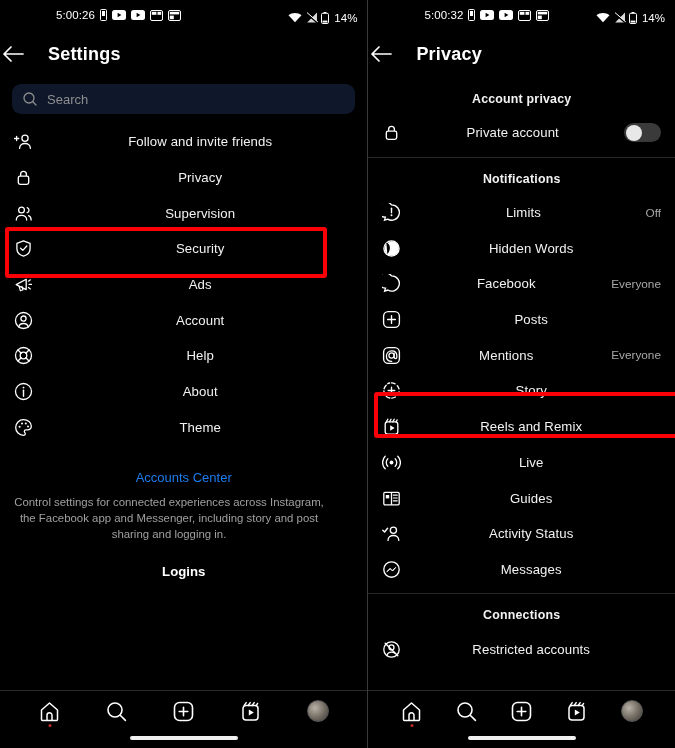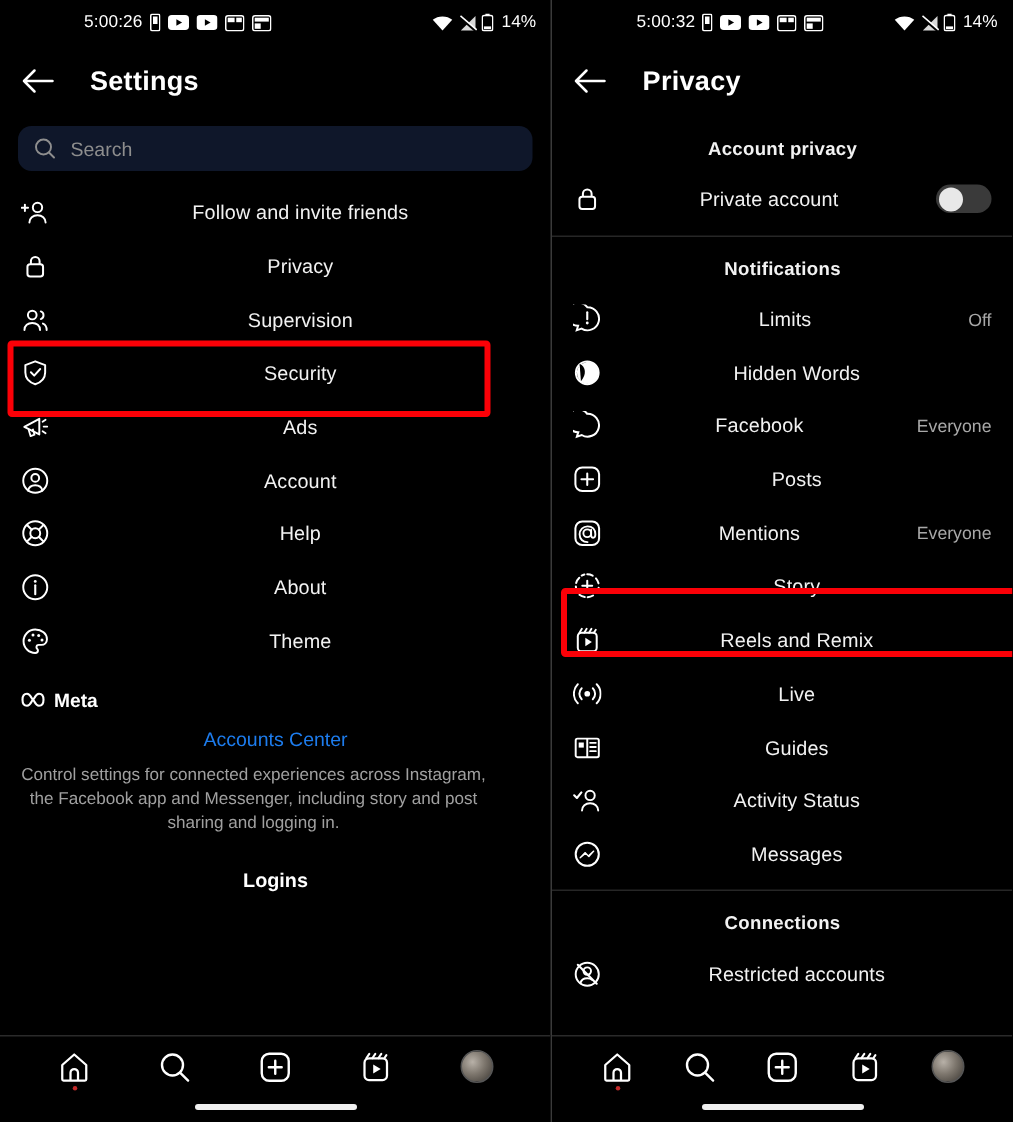--- a/index.html
+++ b/index.html
@@ -26,29 +26,29 @@
     padding: 0 10px 0 0;
     position: relative;
   }
   .sb-left {
     display: flex; align-items: center; gap: 5px;
     margin-left: 56px;
   }
   .sb-time { color: #fff; font-size: 11.5px; letter-spacing: .1px; }
   .sb-ic { display: inline-flex; align-items: center; }
   .sb-right {
-    position: absolute; right: 10px; top: 0; height: 30px;
-    display: flex; align-items: center; gap: 3px;
+    position: absolute; right: 10px; top: 12px; height: 30px;
+    display: flex; align-items: flex-start; gap: 3px;
   }
   .sb-batt { color: #fff; font-size: 11.5px; margin-left: 2px;}
 
   
   .apphdr {
     height: 48px; display: flex; align-items: center;
-    padding-left: 12px; gap: 22px;
+    gap: 22px;
   }
   .apphdr .title {
     color: #fff; font-size: 18px; font-weight: bold; letter-spacing: .2px;
   }
   .backbtn { width: 26px; height: 26px; display:flex; align-items:center; justify-content:center; }
 
   
   .searchwrap { padding: 6px 12px 10px 12px; }
   .searchbar {
     height: 30px; background: #0f172a; border-radius: 9px;
@@ -311,28 +311,20 @@
               <circle cx="5.6" cy="8.8" r="1" fill="#fff"></circle>
               <circle cx="8" cy="5.4" r="1" fill="#fff"></circle>
               <circle cx="11.8" cy="5.6" r="1" fill="#fff"></circle>
               <circle cx="14" cy="8.6" r="1" fill="#fff"></circle>
             </svg>
         </span>
         <span class="lbl">Theme</span>
       </div>
 
       <div class="meta-sec">
-        <div class="meta-brand">
-          <span>
-            <svg width="16" height="11" viewBox="0 0 16 11">
-                <path d="M4 1.5C1.9 1.5 1 3.3 1 5.5s.9 4 3 4c2.6 0 3.2-4 4-4s1.4 4 4 4c2.1 0 3-1.8 3-4s-.9-4-3-4c-2.6 0-3.2 4-4 4s-1.4-4-4-4z" fill="none" stroke="#fff" stroke-width="1.4"></path>
-              </svg>
-          </span>
-          <span class="name">Meta</span>
-        </div>
         <div class="acct-link">Accounts Center</div>
         <div class="meta-desc">Control settings for connected experiences across Instagram, the Facebook app and Messenger, including story and post sharing and logging in.</div>
         <div class="logins">Logins</div>
       </div>
 
     </div>
 
     <div class="hlbox" style="left:5px; top:227px; width:322px; height:51px;"></div>
 
     <div class="botnav">

